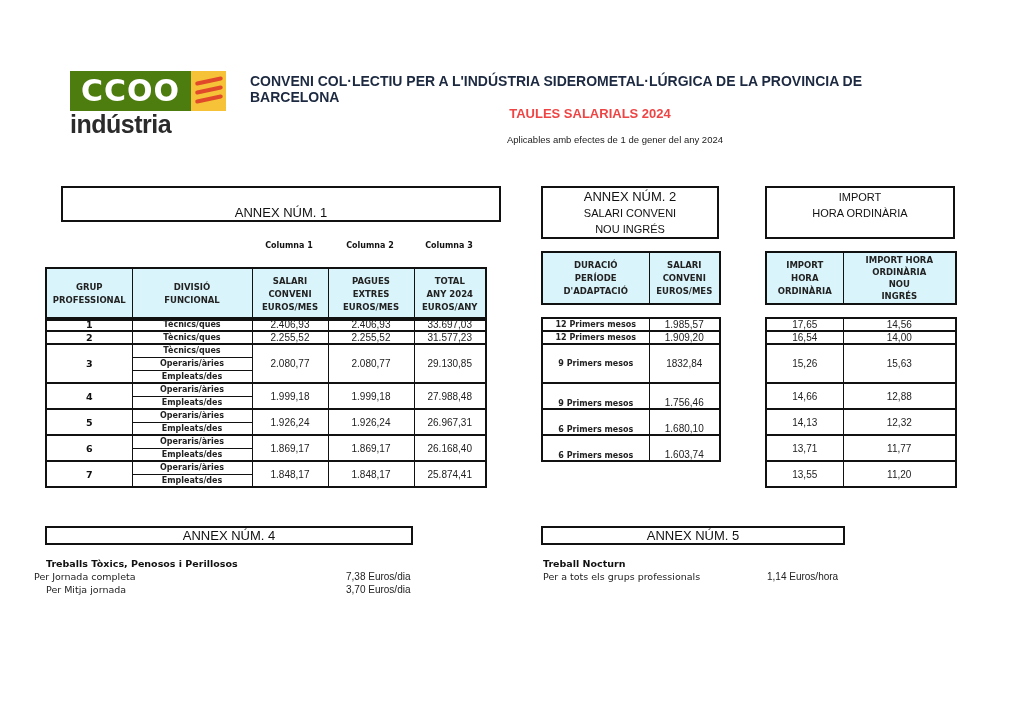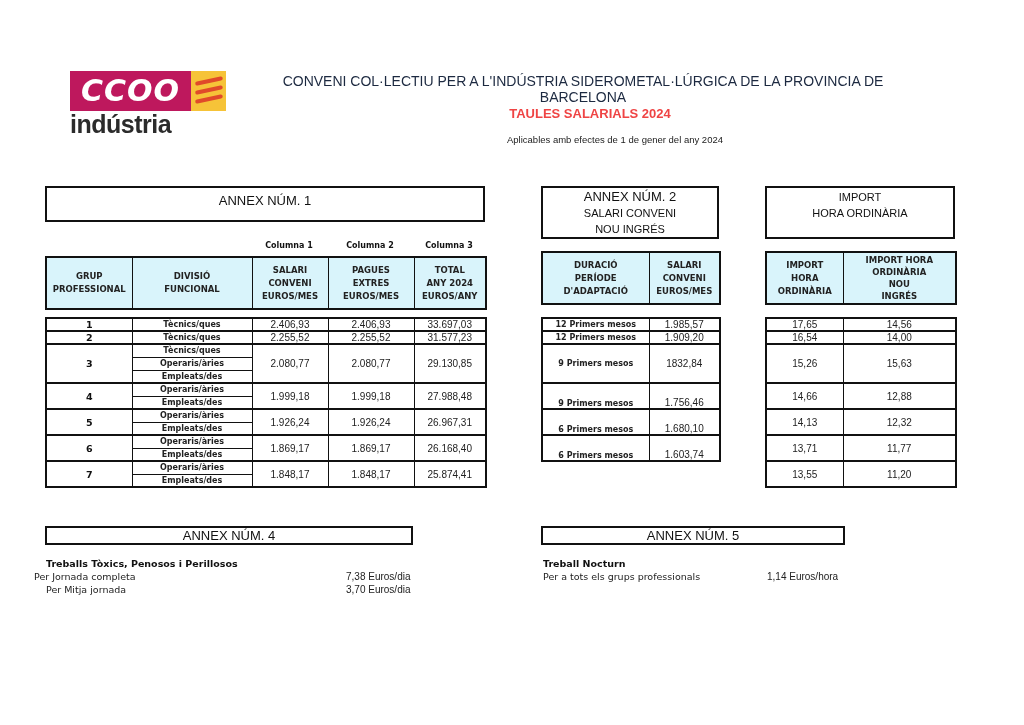--- a/index.html
+++ b/index.html
@@ -1,25 +1,25 @@
 <!DOCTYPE html>
 <html><head>
 <meta charset="utf-8">
 <style>
   html,body{margin:0;padding:0;background:#fff;}
   body{width:1024px;height:725px;position:relative;overflow:hidden;font-family:"DejaVu Sans",sans-serif;color:#111;}
   .abs{position:absolute;}
   
   .logo-box{left:70px;top:71px;width:156px;height:40px;}
-  .logo-red{position:absolute;left:0;top:0;width:121px;height:40px;background:#be185d;display:flex;align-items:center;justify-content:center;font-style:italic;}
+  .logo-red{position:absolute;left:0;top:0;width:121px;height:40px;background:#4d7c0f;display:flex;align-items:center;justify-content:center;}
   .logo-red span{color:#fff;font-family:"DejaVu Sans",sans-serif;font-weight:bold;font-size:30px;letter-spacing:1px;line-height:1;}
   .logo-yellow{position:absolute;left:121px;top:0;width:35px;height:40px;background:#f6c338;overflow:hidden;}
   .stripe{position:absolute;left:4px;width:28px;height:4px;background:#e04a2a;border-radius:2px;transform:rotate(-12deg);}
   .logo-text{left:70px;top:110px;font-family:"Liberation Sans",sans-serif;font-weight:bold;font-size:25px;color:#2b2b2b;letter-spacing:-0.5px;}
-  .title{left:250px;top:73px;width:666px;text-align:center;font-family:"Liberation Sans",sans-serif;font-weight:normal;font-size:14px;color:#1c2940;}
+  .title{left:250px;top:73px;width:666px;text-align:left;font-family:"Liberation Sans",sans-serif;font-weight:bold;font-size:14px;color:#1c2940;}
   .subtitle{left:420px;top:106px;width:340px;text-align:center;font-family:"Liberation Sans",sans-serif;font-weight:bold;font-size:13px;color:#ef4444;}
   .note{left:420px;top:134px;width:390px;text-align:center;font-family:"Liberation Sans",sans-serif;font-size:9.5px;color:#222;}
 
   .annex-box{border:2px solid #111;background:#fff;box-sizing:border-box;font-family:"Liberation Sans",sans-serif;font-weight:normal;text-align:center;}
   .colnum{font-family:"DejaVu Sans",sans-serif;font-weight:bold;font-size:8px;text-align:center;}
 
   table.t{position:absolute;border-collapse:collapse;table-layout:fixed;}
   table.t td, table.t th{border:1px solid #111;padding:0;text-align:center;vertical-align:middle;box-sizing:border-box;}
   table.t th{background:#d9f4fb;font-family:"DejaVu Sans",sans-serif;font-weight:bold;font-size:8.5px;line-height:13px;color:#222;}
   table.hdr{border:2px solid #111;}
@@ -45,28 +45,28 @@
     <div class="stripe" style="top:17px"></div>
     <div class="stripe" style="top:26px"></div>
   </div>
 </div>
 <div class="abs logo-text">indústria</div>
 
 <div class="abs title">CONVENI COL·LECTIU PER A L'INDÚSTRIA SIDEROMETAL·LÚRGICA DE LA PROVINCIA DE BARCELONA</div>
 <div class="abs subtitle">TAULES SALARIALS 2024</div>
 <div class="abs note">Aplicables amb efectes de 1 de gener del any 2024</div>
 
-<div class="abs annex-box" style="left:45px;top:186px;width:440px;height:36px;font-size:13px;padding-top:5px;">
+<div class="abs annex-box" style="left:61px;top:186px;width:440px;height:36px;font-size:13px;padding-top:17px;">
   <span>ANNEX NÚM. 1</span>
 </div>
 <div class="abs colnum" style="left:251px;top:241px;width:76px;">Columna 1</div>
 <div class="abs colnum" style="left:327px;top:241px;width:86px;">Columna 2</div>
 <div class="abs colnum" style="left:413px;top:241px;width:72px;">Columna 3</div>
 
-<table class="t hdr" style="left:45px;top:256px;width:440px;height:54px;">
+<table class="t hdr" style="left:45px;top:267px;width:440px;height:54px;">
   <colgroup>
       <col style="width:86px">
       <col style="width:120px">
       <col style="width:76px">
       <col style="width:86px">
       <col style="width:72px">
     </colgroup>
   <tbody>
       <tr>
     <th><span>GRUP</span><br><span>PROFESSIONAL</span></th>

